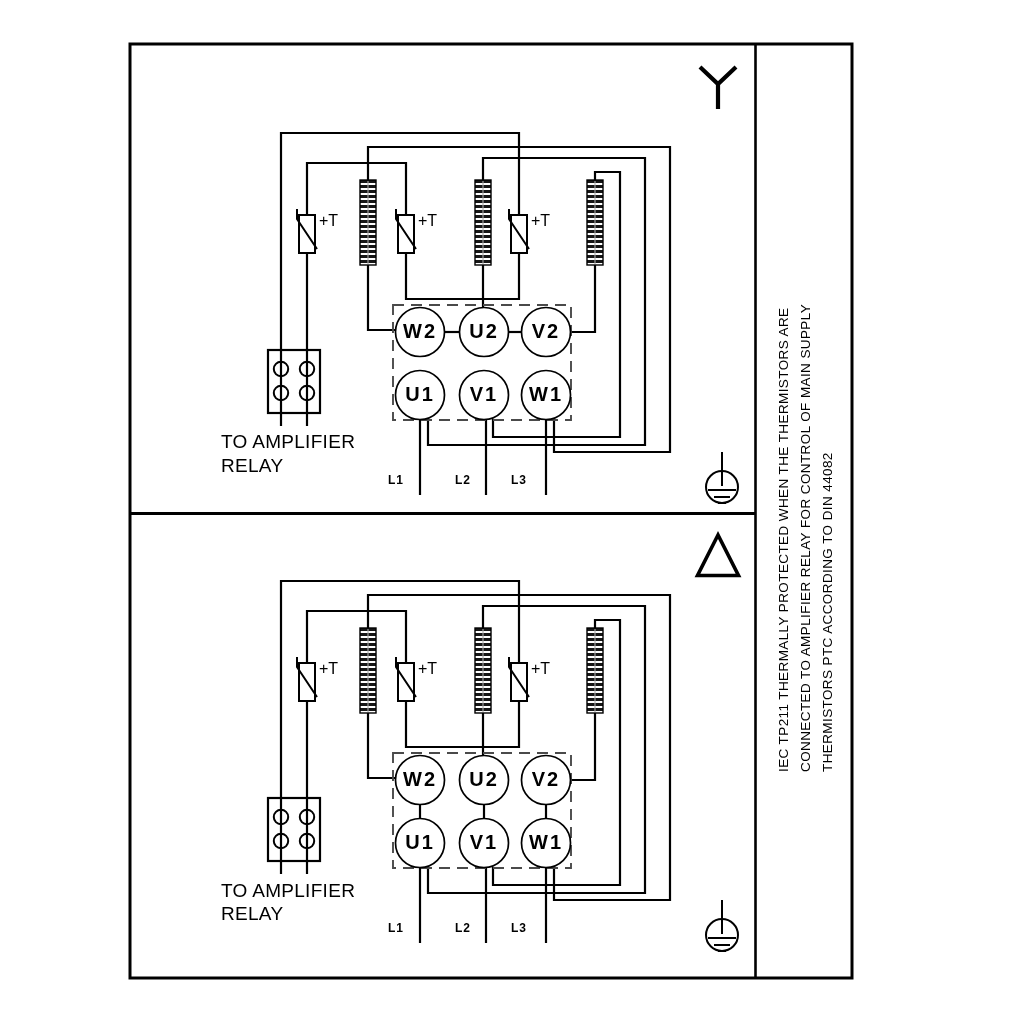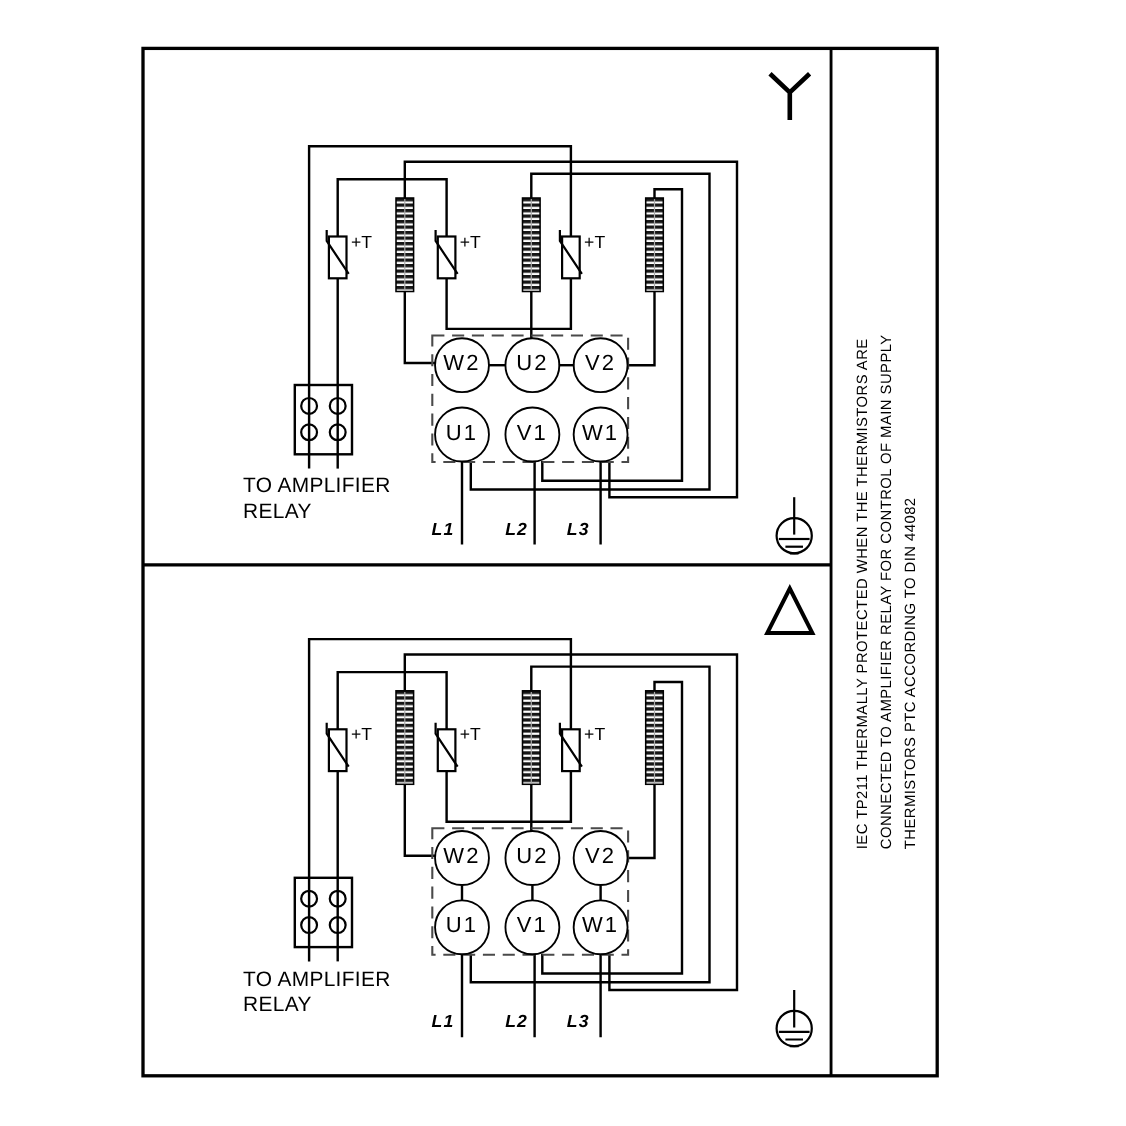--- a/index.html
+++ b/index.html
@@ -1,21 +1,21 @@
 <!DOCTYPE html>
 <html><head>
 <meta charset="utf-8">
 <style>
   html,body{margin:0;padding:0;background:#ffffff;}
   .canvas{position:relative;width:1024px;height:1024px;background:#ffffff;overflow:hidden;
           font-family:"Liberation Sans",sans-serif;color:#000;}
   .canvas svg{position:absolute;left:0;top:0;}
   .lbl{position:absolute;white-space:nowrap;}
-  .tlabel{transform:translate(-50%,-54%);font-size:20px;letter-spacing:2px;font-weight:400;}
-  .llabel{width:34px;text-align:right;font-size:16px;font-weight:600;letter-spacing:1px;font-style:italic;}
+  .tlabel{transform:translate(-50%,-54%);font-size:20px;letter-spacing:2px;font-weight:700;}
+  .llabel{width:34px;text-align:center;font-size:12px;font-weight:600;letter-spacing:1px;}
   .tplus{font-size:16px;font-weight:400;}
   .note{font-size:19px;font-weight:500;letter-spacing:0.3px;}
   .sidetext{font-size:13.5px;letter-spacing:0.4px;transform:rotate(-90deg);transform-origin:0 0;}
 </style>
 </head>
 <body>
 
 <div class="canvas">
 
 <svg width="1024" height="1024" viewBox="0 0 1024 1024">

